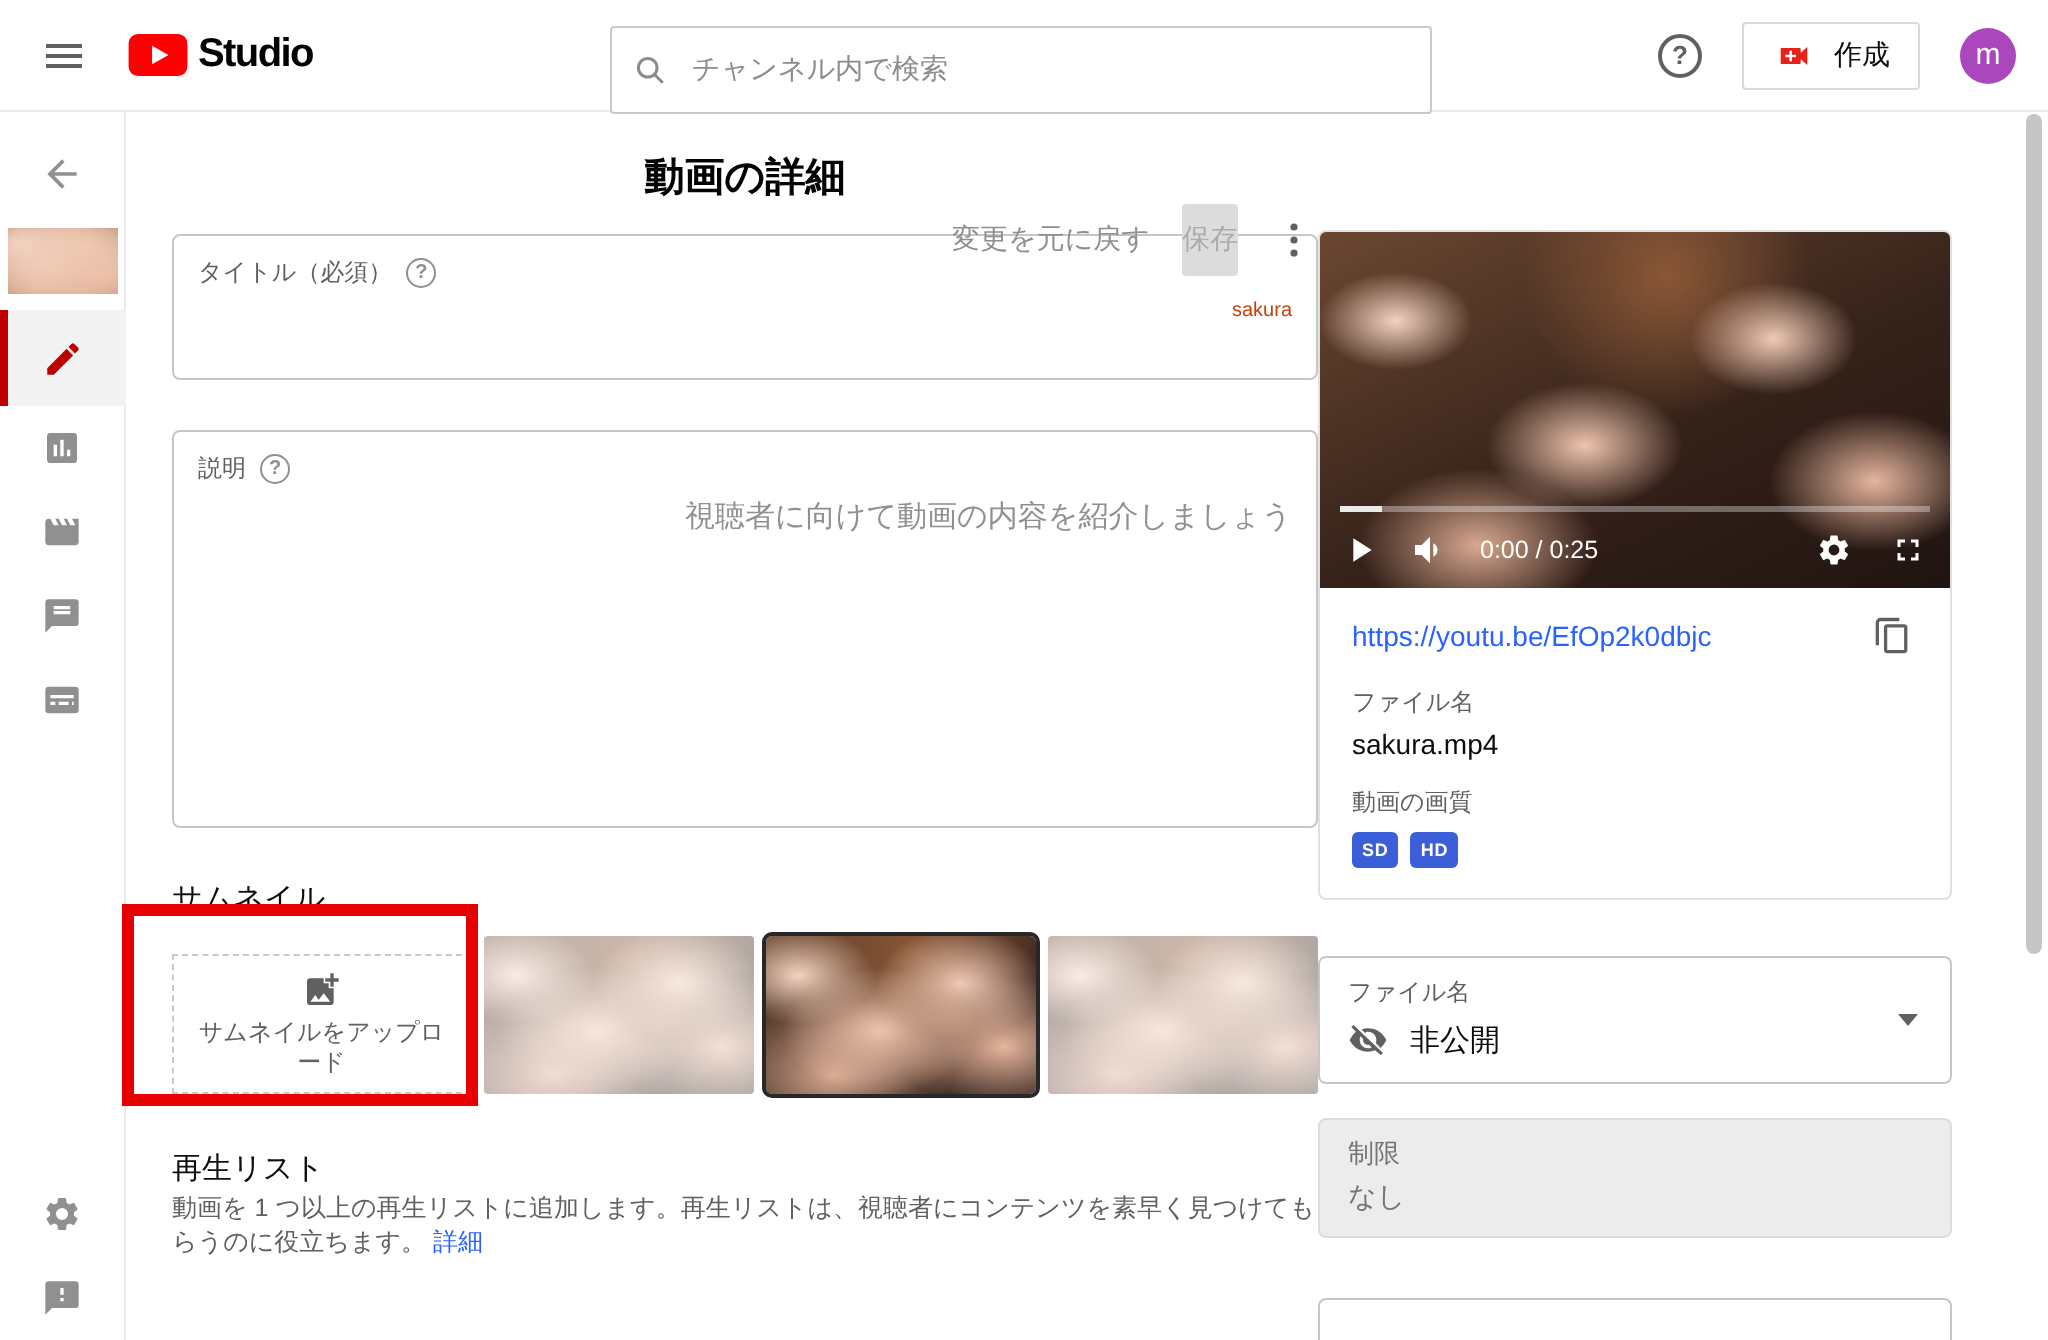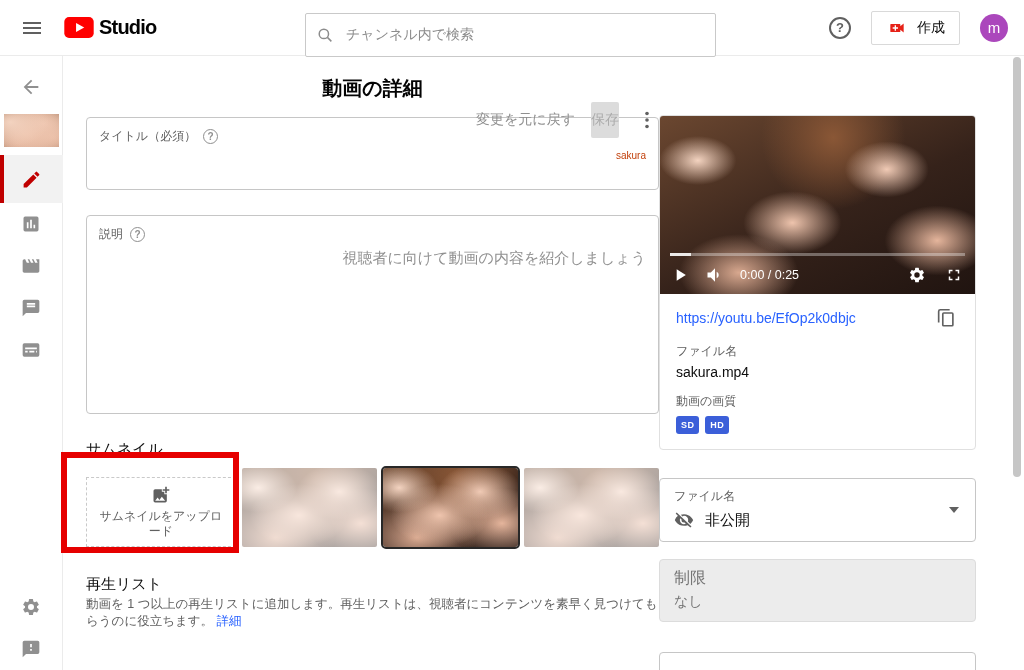--- a/index.html
+++ b/index.html
@@ -98,21 +98,21 @@
 
   .select-card { margin-top:28px; border:1px solid #c6c6c6; border-radius:4px; padding:9px 14px 11px;
     position:relative; cursor:pointer; background:#fff; }
   .select-label { font-size:12px; color:#606060; }
   .select-value-row { display:flex; align-items:center; gap:11px; margin-top:5px; font-size:15px; color:#0d0d0d; }
   .caret { position:absolute; right:16px; top:28px; width:0; height:0;
     border-left:5px solid transparent; border-right:5px solid transparent; border-top:6px solid #606060; }
 
   .restrict-card { margin-top:17px; background:#ececec; border:1px solid #dcdcdc; border-radius:4px;
     padding:8px 14px 10px; }
-  .restrict-label { font-size:16px; color:#757575; }
+  .restrict-label { font-size:13px; color:#757575; }
   .restrict-value { font-size:14px; color:#757575; margin-top:4px; }
 
   .subtitle-card { margin-top:30px; border:1px solid #c6c6c6; border-radius:4px; padding:15px 14px;
     display:flex; align-items:center; gap:12px; cursor:pointer; background:#fff; }
 
   .scrollbar-thumb { position:absolute; right:3px; top:57px; width:8px; height:420px;
     background:#c6c6c6; border-radius:4px; cursor:pointer; z-index:5; }
 
   
   .sakura {

